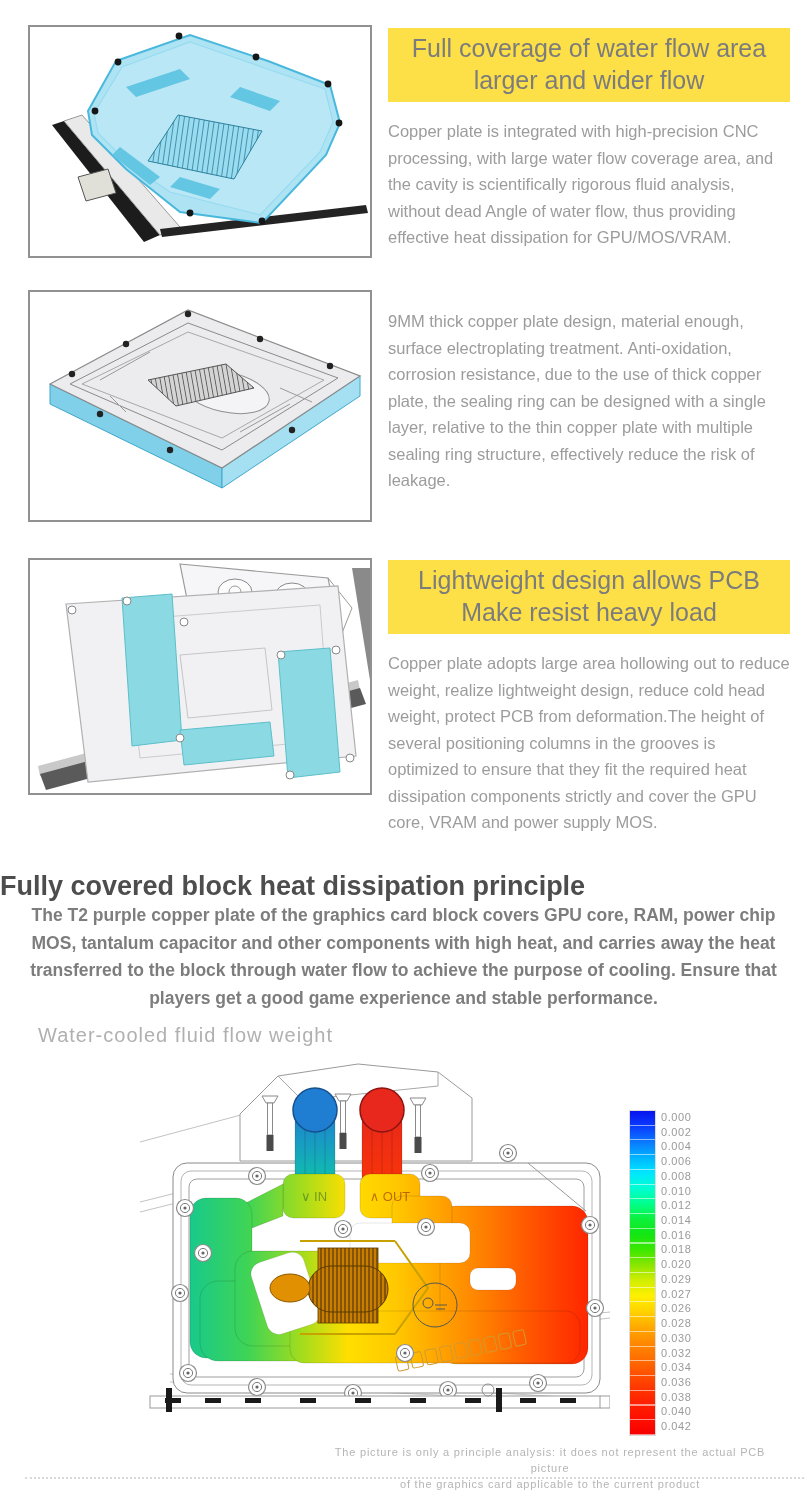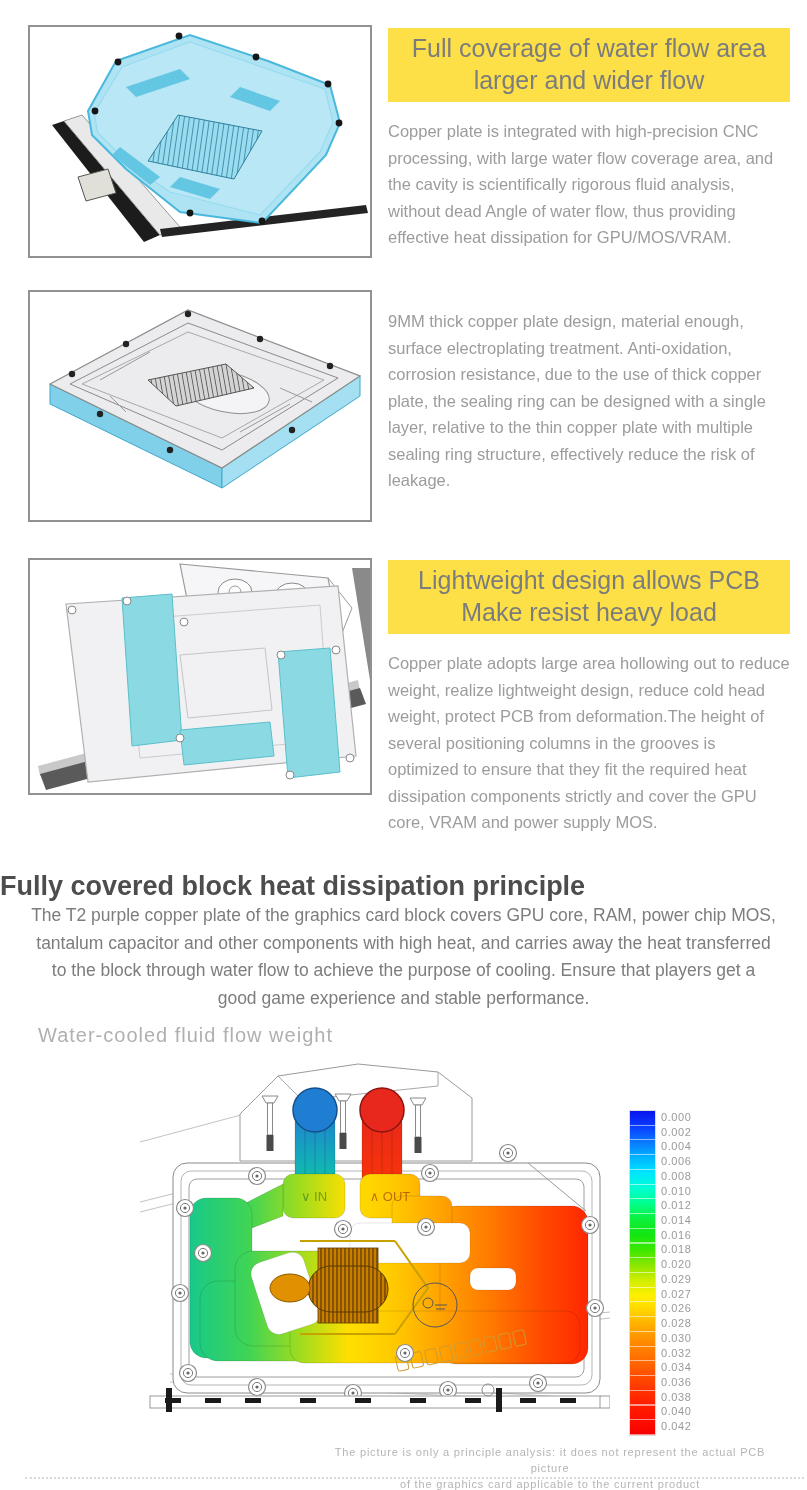--- a/index.html
+++ b/index.html
@@ -7,21 +7,21 @@
         font-family:"Liberation Sans",sans-serif;}
   .imgbox{position:absolute;left:28px;width:340px;border:2px solid #919191;background:#fff;}
   .imgbox svg{display:block;}
   .feat-text{position:absolute;left:388px;width:402px;}
   .feat-head{background:#fde047;text-align:center;font-size:25px;line-height:32px;
              color:#7c7c7c;padding:4px 0 6px 0;font-weight:400;}
   .feat-body{margin-top:16px;font-size:16.5px;line-height:26.5px;color:#9c9c9c;text-align:left;}
   .principle-title{position:absolute;left:0;top:856px;width:807px;text-align:left;
                    font-size:27px;font-weight:700;color:#4d4d4d;margin-top:15px;}
   .principle-body{position:absolute;left:30px;top:902px;width:747px;text-align:center;
-                  font-size:17.5px;line-height:27.5px;color:#7d7d7d;}
+                  font-size:17.5px;line-height:27.5px;color:#7d7d7d;font-weight:bold;}
   .flow-caption{position:absolute;left:38px;top:1024px;font-size:20px;color:#b0b0b0;
                 letter-spacing:1px;}
   .flow-art{position:absolute;left:140px;top:1056px;width:470px;height:360px;}
   .colorbar{position:absolute;left:629px;top:1110px;width:25px;height:324px;
             border:1px solid #dcdcdc;}
   .legend-labels{position:absolute;left:661px;top:1110px;width:45px;}
   .lg-row{height:14.727px;line-height:14.7px;font-size:11px;color:#9a9a9a;letter-spacing:0.6px;}
   .disclaimer{position:absolute;left:330px;top:1444px;width:440px;text-align:center;
               font-size:11px;line-height:16px;color:#b5b5b5;letter-spacing:0.8px;}
   .dotline{position:absolute;left:25px;top:1477px;width:779px;height:0;

